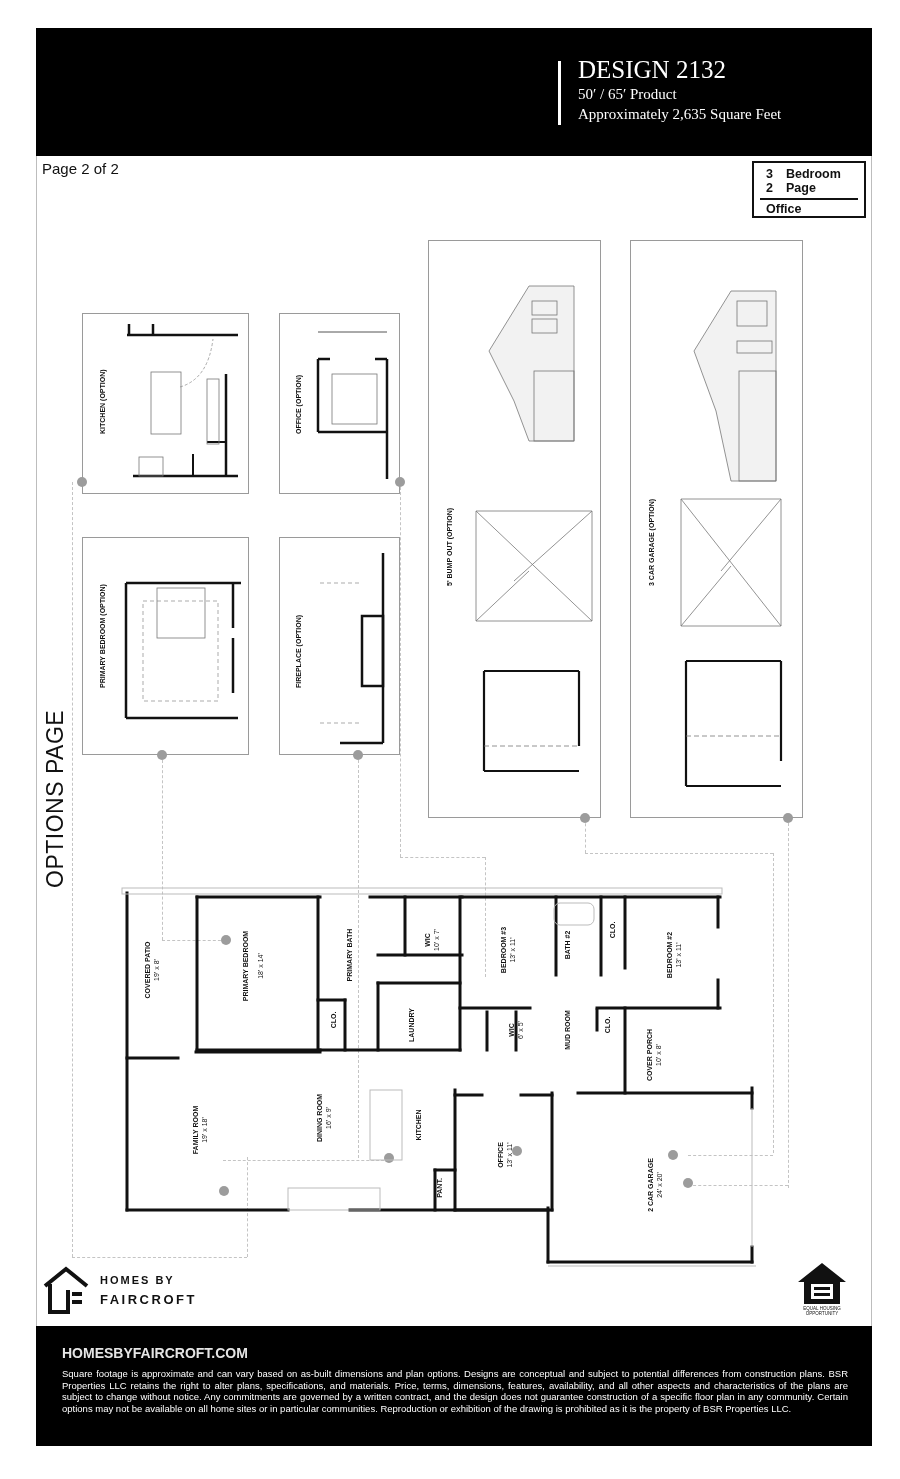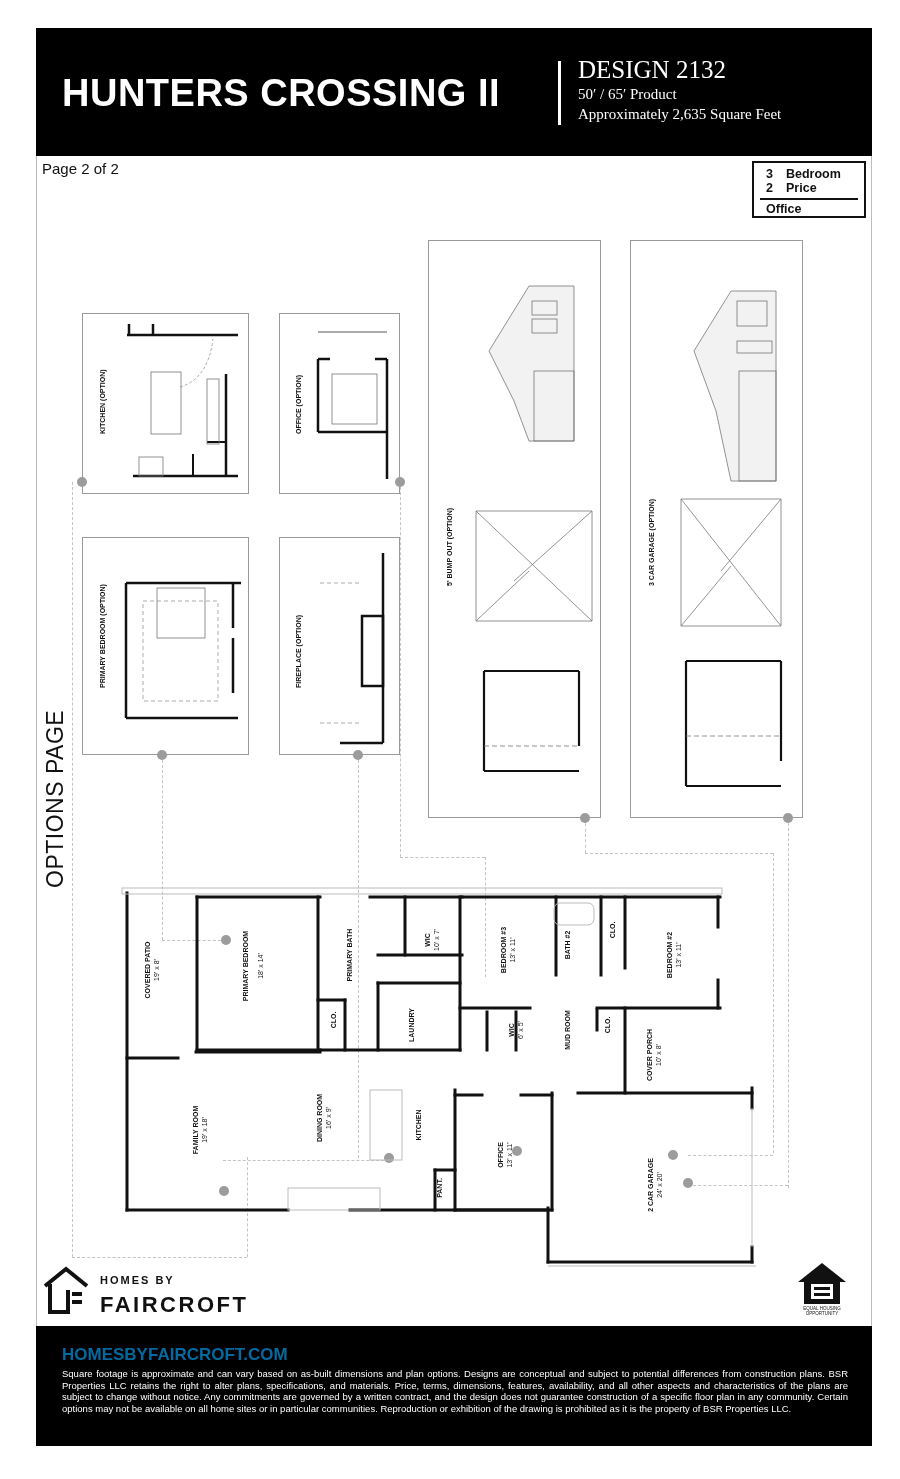--- a/index.html
+++ b/index.html
@@ -15,47 +15,46 @@
   .specbox{position:absolute;left:752px;top:161px;width:114px;height:57px;border:2px solid #111;box-sizing:border-box;font-size:12.5px;font-weight:bold;color:#111;padding-left:14px;}
   .specbox .row{position:absolute;left:12px;white-space:nowrap;}
   .specbox .row span.n{display:inline-block;width:20px;}
   .specbox .rule{position:absolute;left:6px;right:6px;top:35px;height:2px;background:#111;}
   .options-label{position:absolute;left:42px;top:888px;transform-origin:left top;transform:rotate(-90deg);font-size:23px;color:#111;white-space:nowrap;letter-spacing:0.5px;}
   .panel{position:absolute;border:1px solid #9a9a9a;background:#fff;box-sizing:border-box;}
   .panel-label{position:absolute;font-size:7px;font-weight:bold;color:#111;transform-origin:left top;transform:rotate(-90deg);white-space:nowrap;}
   .dot{position:absolute;width:10px;height:10px;border-radius:50%;background:#9c9c9c;}
   .dash{position:absolute;border-color:#c4c4c4;border-style:dashed;border-width:0;}
   .footer{position:absolute;left:36px;top:1326px;width:836px;height:120px;background:#000;}
-  .site{position:absolute;left:26px;top:19px;color:#0369a1;font-weight:bold;font-size:17px;}
+  .site{position:absolute;left:26px;top:19px;color:#e5e5e5;font-weight:bold;font-size:14px;}
   .disclaimer{position:absolute;left:26px;top:42px;width:786px;color:#fff;font-size:9.5px;line-height:11.6px;text-align:justify;}
   .brand{position:absolute;left:42px;top:1266px;width:200px;height:50px;}
   .brand .homesby{position:absolute;left:58px;top:8px;font-size:11px;letter-spacing:2px;font-weight:bold;color:#111;}
-  .brand .faircroft{position:absolute;left:58px;top:26px;font-size:22px;letter-spacing:2.5px;font-weight:bold;color:#111;}
+  .brand .faircroft{position:absolute;left:58px;top:26px;font-size:13px;letter-spacing:2.5px;font-weight:bold;color:#111;}
   .eho{position:absolute;left:794px;top:1260px;width:56px;height:60px;}
   .eho .cap{position:absolute;left:0;top:46px;width:56px;font-size:4.5px;text-align:center;color:#111;line-height:5px;}
   svg text{font-family:"Liberation Sans",sans-serif;}
 </style>
 </head>
 <body>
 
 <div class="sheet"></div>
 
 <div class="header">
-  <div class="title">HUNTERS CROSSING II</div>
   <div class="vsep"></div>
   <div class="design">DESIGN 2132</div>
   <div class="sub1">50′ / 65′ Product</div>
   <div class="sub2">Approximately 2,635 Square Feet</div>
 </div>
 
 <div class="pagenum">Page 2 of 2</div>
 
 <div class="specbox">
   <div class="row" style="top:4px;"><span class="n">3</span><span>Bedroom</span></div>
-  <div class="row" style="top:18px;"><span class="n">2</span><span>Price</span></div>
+  <div class="row" style="top:18px;"><span class="n">2</span><span>Page</span></div>
   <div class="rule"></div>
   <div class="row" style="top:39px;">Office</div>
 </div>
 
 <div class="options-label">OPTIONS PAGE</div>
 
 <div class="dash" style="left:72px;top:482px;height:775px;border-left-width:1px;"></div>
 <div class="dash" style="left:72px;top:1257px;width:175px;border-top-width:1px;"></div>
 <div class="dash" style="left:247px;top:1157px;height:100px;border-left-width:1px;"></div>
 <div class="dash" style="left:162px;top:755px;height:185px;border-left-width:1px;"></div>

